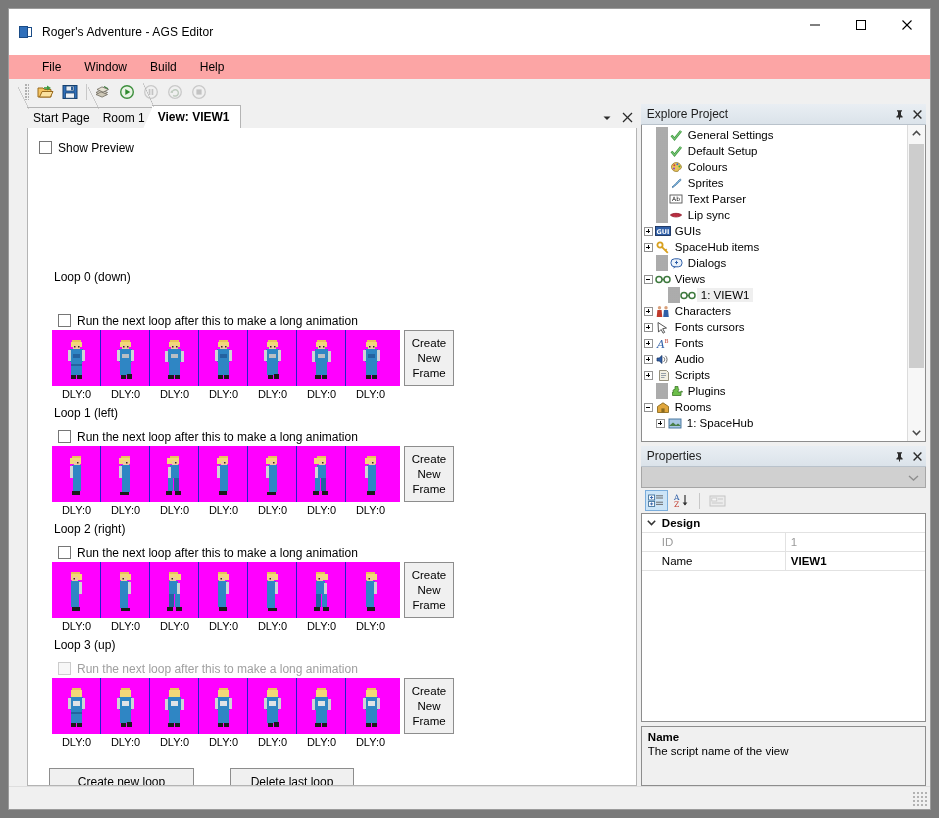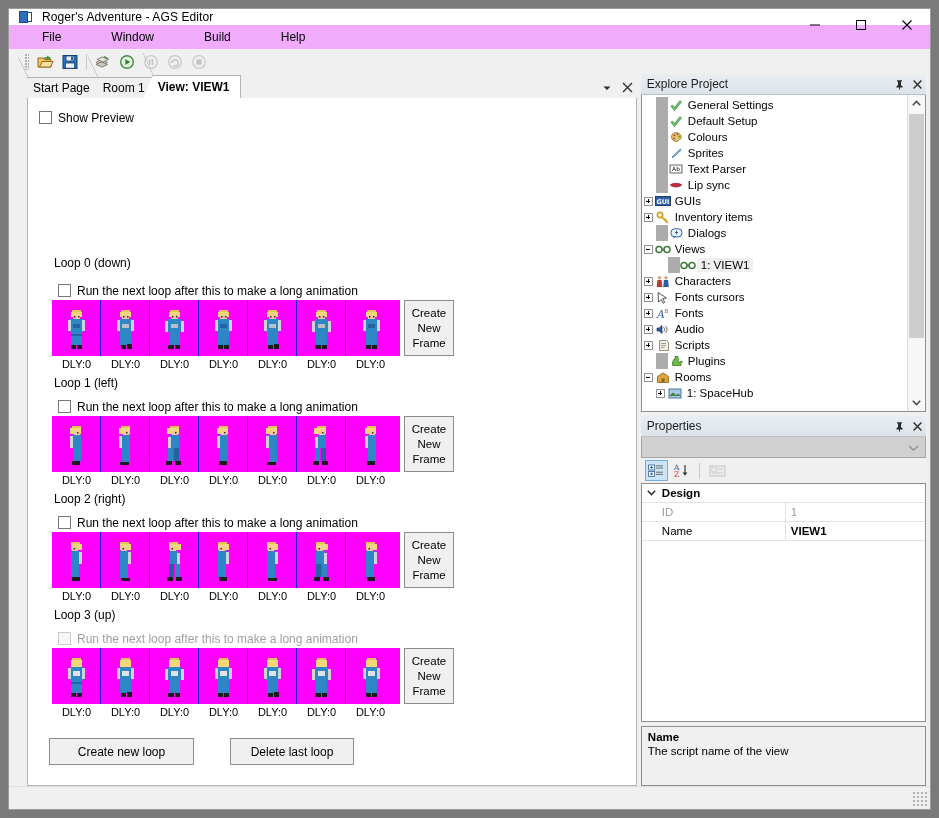--- a/index.html
+++ b/index.html
@@ -19,21 +19,21 @@
     width: 923px; height: 802px;
     background: #f0f0f0;
     border: 1px solid #9b9b9b;
     box-sizing: border-box;
     display: flex;
     flex-direction: column;
   }
 
   
   .titlebar {
-    height: 16px;
+    height: 46px;
     background: #ffffff;
     display: flex;
     align-items: center;
     flex: none;
     position: relative;
   }
   .title-icon {
     margin-left: 9px; margin-right: 8px;
     width: 16px; height: 16px;
     position: relative;
@@ -70,22 +70,21 @@
   }
   .winbtn svg { display:block; }
 
   
   .menubar {
     height: 24px;
     display: flex;
     align-items: center;
     padding-left: 24px;
     flex: none;
-    background: #f0abfc;
-    gap: 27px;
+    background: #fca5a5;
   }
   .menuitem {
     font-size: 12px;
     color: #000;
     padding: 3px 9px;
     margin-right: 5px;
   }
 
   
   .toolbar {
@@ -626,21 +625,21 @@
 
         <div class="editor-pane">
 
           <div style="position:absolute;left:11px;top:12px;">
             <label class="chk">
               <span class="chkbox"></span>
               <span>Show Preview</span>
             </label>
           </div>
 
-          <div style="position:absolute;left:26px;top:142px;margin-top:16px;">
+          <div style="position:absolute;left:26px;top:142px;">
             <div class="loop-title">Loop 0 (down)</div>
           </div>
           <div style="position:absolute;left:30px;top:185px;">
             <label class="chk">
               <span class="chkbox"></span>
               <span>Run the next loop after this to make a long animation</span>
             </label>
           </div>
           <div style="position:absolute;left:24px;top:202px;display:flex;">
             <div class="framestrip">
@@ -1275,21 +1274,21 @@
 
               <div class="tnode" style="padding-left:2px;">
                 <span class="expander plus"></span>
                 <span class="ticon">
                     <svg width="14" height="13" viewBox="0 0 14 13">
                       <circle cx="4" cy="4" r="2.6" fill="none" stroke="#d8a01e" stroke-width="1.8"></circle>
                       <path d="M5.8 5.8l6 6" stroke="#d8a01e" stroke-width="1.8"></path>
                       <path d="M9.4 9.4l1.3-1.3" stroke="#d8a01e" stroke-width="1.6"></path>
                     </svg>
                   </span>
-                <span class="tlabel">Inventory items</span>
+                <span class="tlabel">SpaceHub items</span>
               </div>
 
               <div class="tnode" style="padding-left:14px;">
                 <span class="dots"></span>
                 <span class="ticon">
                     <svg width="13" height="13" viewBox="0 0 13 13">
                       <rect x="1" y="1.8" width="11" height="8" rx="3.6" fill="#eaf2fb" stroke="#2f5fa8" stroke-width="1"></rect>
                       <path d="M4 9.6l-.6 2.2 2.6-2.2z" fill="#2f5fa8"></path>
                       <path d="M6.5 3.8v3.4M5 5.5h3" stroke="#2f5fa8" stroke-width="1"></path>
                     </svg>

